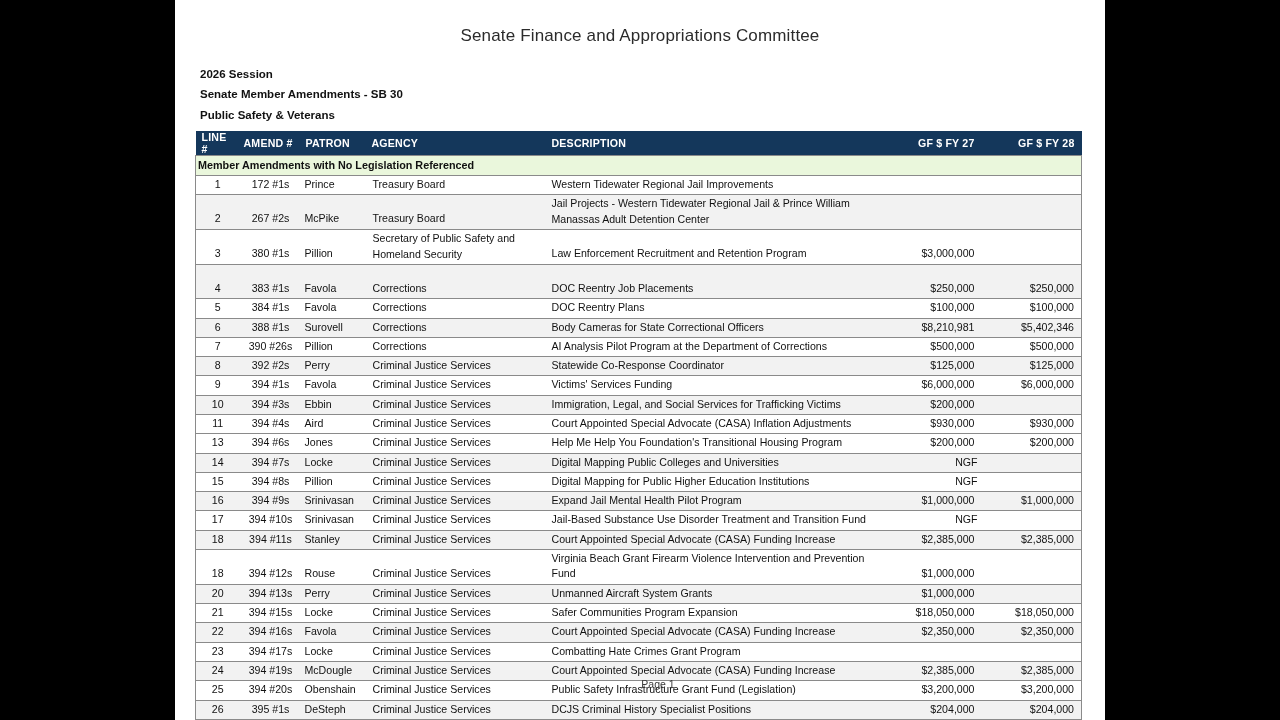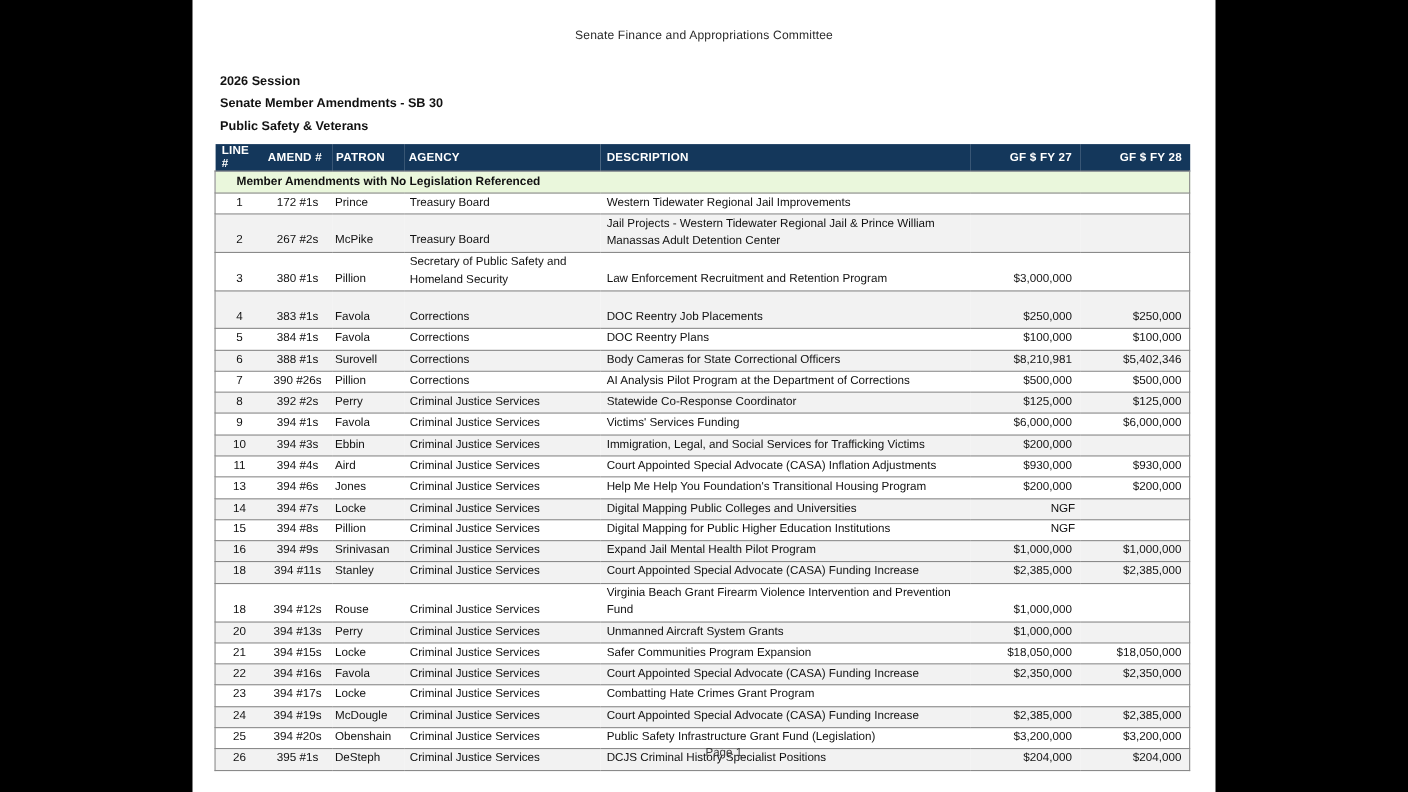--- a/index.html
+++ b/index.html
@@ -26,21 +26,21 @@
     width: 930px;
     height: 720px;
     background: #ffffff;
   }
   .doc-title {
     position: absolute;
     left: 0;
     top: 26px;
     width: 930px;
     text-align: center;
-    font-size: 11px;
+    font-size: 17px;
     color: #2b2b2b;
     letter-spacing: 0.15px;
   }
   .headings {
     position: absolute;
     left: 25px;
     top: 64px;
     font-size: 11.5px;
     font-weight: bold;
     color: #111111;
@@ -93,21 +93,21 @@
     height: 15px;
   }
   tbody tr td:first-child { border-left: 1px solid #8a8a8a; }
   tbody tr td:last-child  { border-right: 1px solid #8a8a8a; }
 
   tr.section td {
     background: #EAF7DC;
     font-weight: bold;
     font-size: 10.8px;
     color: #111111;
-    padding-left: 19px;
+    padding-left: 2px;
     height: 16px;
     line-height: 16px;
   }
   tr.shaded td { background: #F2F2F2; }
   tr.plain td  { background: #ffffff; }
 
   td.line   { text-align: center; }
   td.amendn { text-align: center; }
   td.money  { text-align: right; padding-right: 7px; white-space: nowrap; }
   td.ngf    { text-align: right; }
@@ -321,20 +321,29 @@
           <tr class="shaded">
             <td class="line">16</td>
             <td class="amendn">394 #9s</td>
             <td class="patron">Srinivasan</td>
             <td class="agency">Criminal Justice Services</td>
             <td class="desc">Expand Jail Mental Health Pilot Program</td>
             <td class="money">$1,000,000</td>
             <td class="money">$1,000,000</td>
           </tr>
 
+          <tr class="plain">
+            <td class="line">17</td>
+            <td class="amendn">394 #10s</td>
+            <td class="patron">Srinivasan</td>
+            <td class="agency">Criminal Justice Services</td>
+            <td class="desc">Jail-Based Substance Use Disorder Treatment and Transition Fund</td>
+            <td class="ngf">NGF</td>
+            <td class="money"></td>
+          </tr>
 
           <tr class="shaded">
             <td class="line">18</td>
             <td class="amendn">394 #11s</td>
             <td class="patron">Stanley</td>
             <td class="agency">Criminal Justice Services</td>
             <td class="desc">Court Appointed Special Advocate (CASA) Funding Increase</td>
             <td class="money">$2,385,000</td>
             <td class="money">$2,385,000</td>
           </tr>

